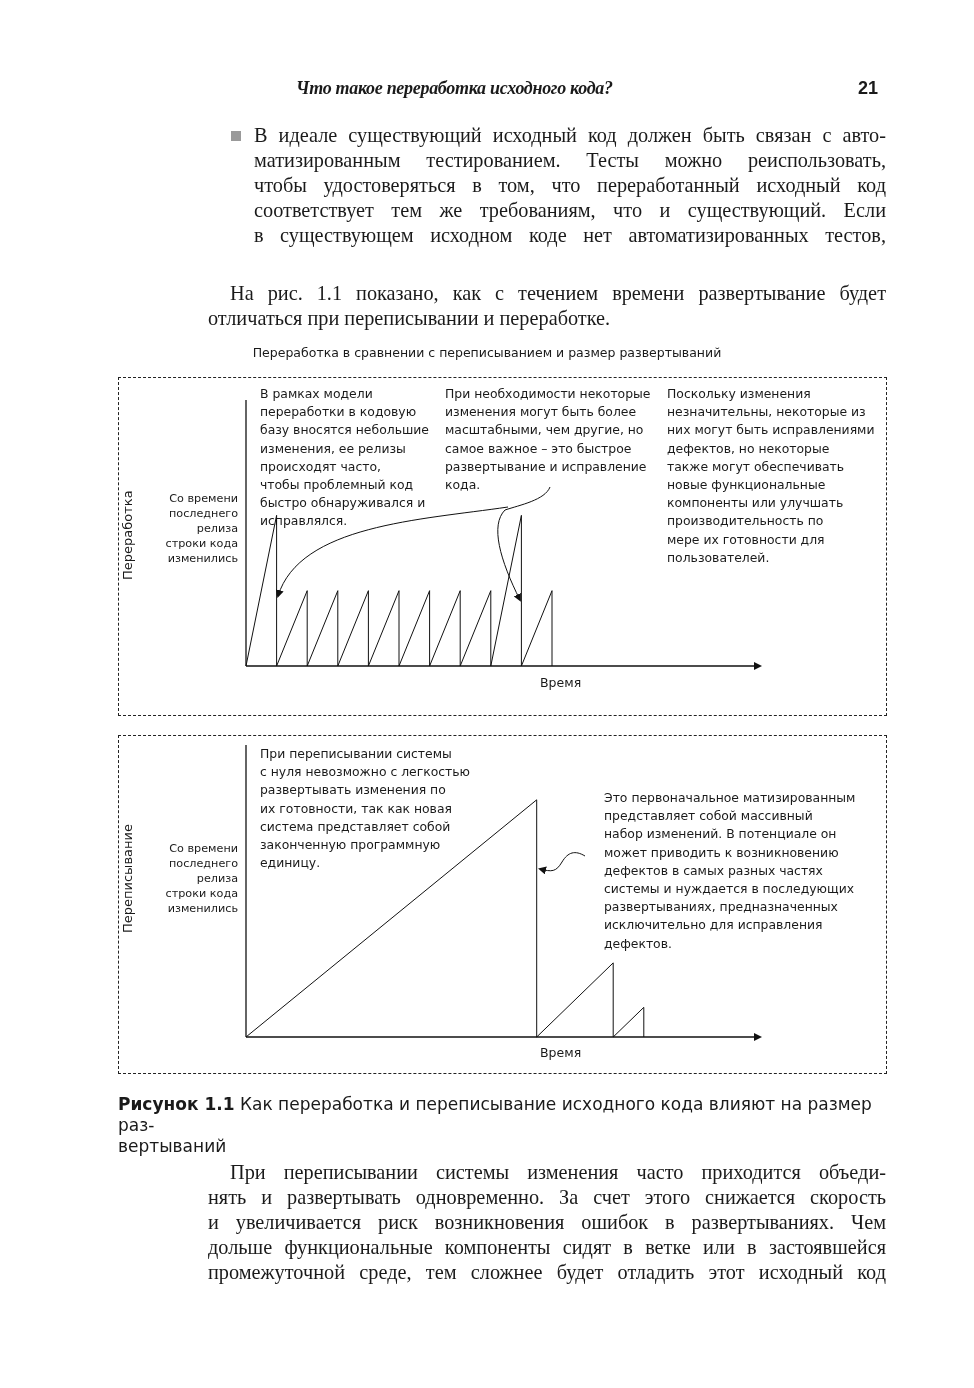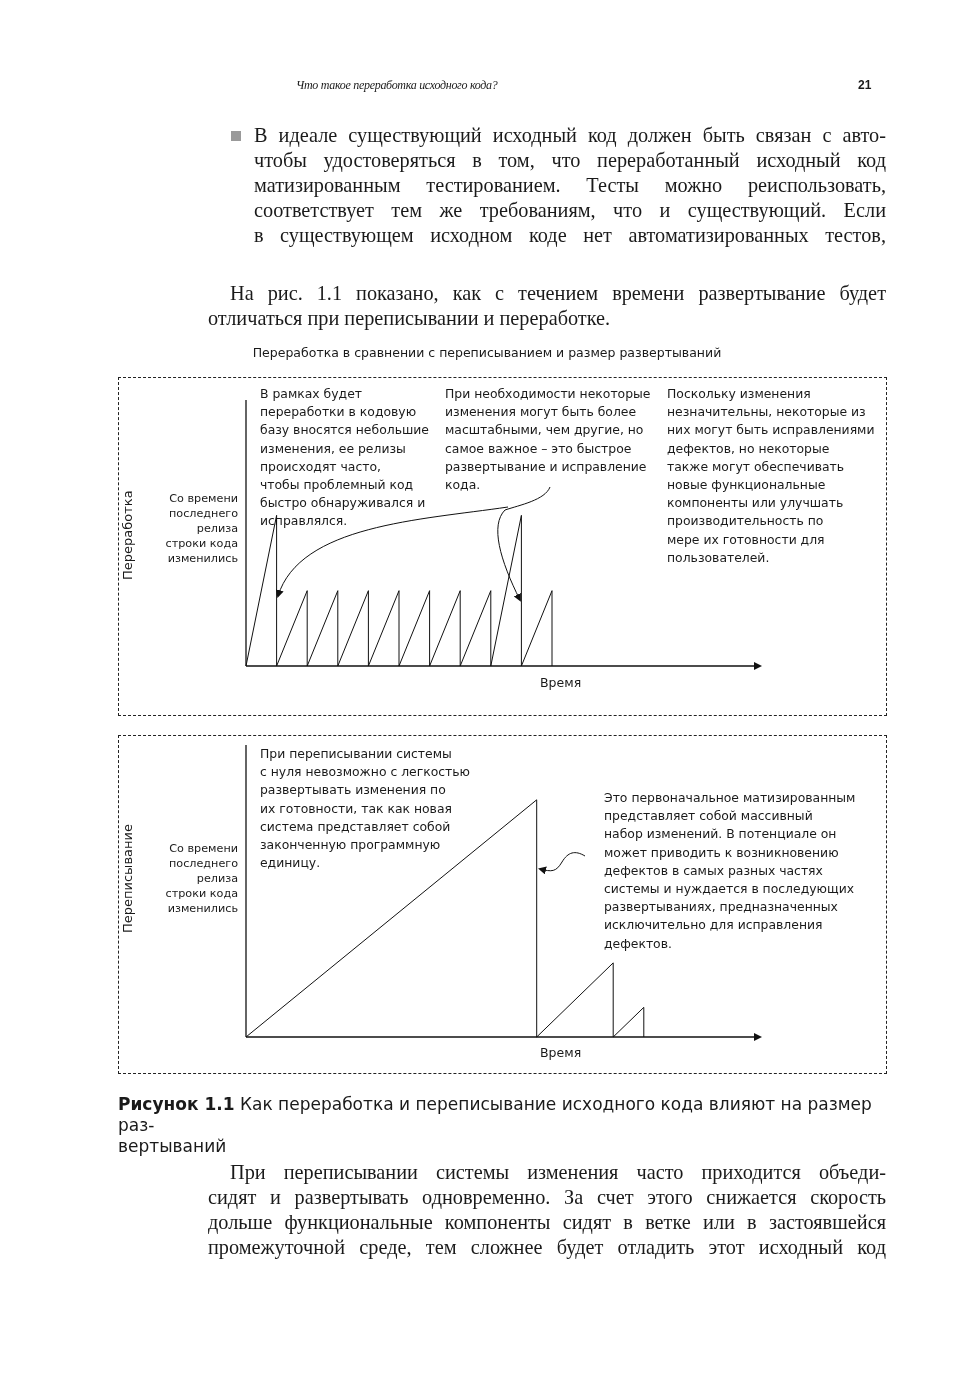--- a/index.html
+++ b/index.html
@@ -1,21 +1,21 @@
 <!DOCTYPE html>
 <html><head>
 <meta charset="utf-8">
 <style>
   html, body { margin:0; padding:0; background:#ffffff; }
   body { width:974px; height:1388px; position:relative; overflow:hidden; color:#1a1a1a; }
   .serif { font-family: "Liberation Serif", "DejaVu Serif", serif; }
   .sans { font-family: "Liberation Sans", "DejaVu Sans", sans-serif; }
   .dv { font-family: "DejaVu Sans", "Liberation Sans", sans-serif; }
-  .header-title { position:absolute; left:296px; top:78px; font-size:12px; font-style:italic; letter-spacing:-0.3px; }
-  .page-num { position:absolute; left:858px; top:78px; font-size:12px; font-weight:bold; }
+  .header-title { position:absolute; left:296px; top:78px; font-size:18px; font-style:italic; letter-spacing:-0.3px;font-weight:bold; }
+  .page-num { position:absolute; left:858px; top:78px; font-size:18px; font-weight:bold; }
   .para { position:absolute; font-size:20.3px; line-height:25px; text-align:justify; }
   .para .line { display:block; white-space:nowrap; text-align-last:justify; }
   .para .line.last { text-align-last:left; }
   .bullet-mark { position:absolute; left:231px; top:131px; width:10px; height:10px; background:#9a9a9a; }
   .fig-title { position:absolute; left:0; width:974px; top:345px; text-align:center; font-size:12.5px; }
   .dashbox { position:absolute; border:1px dashed #222; }
   .vlabel { position:absolute; font-size:13px; transform:rotate(-90deg); transform-origin:left top; white-space:nowrap; }
   .ylab { position:absolute; font-size:11.2px; line-height:15px; text-align:right; width:90px; }
   .note { position:absolute; font-size:12.4px; line-height:18.2px; white-space:nowrap; }
   .note span { display:block; }
@@ -26,22 +26,22 @@
 </style>
 </head>
 <body>
 
 <div class="serif header-title">Что такое переработка исходного кода?</div>
 <div class="sans page-num">21</div>
 
 <div class="bullet-mark"></div>
 <div class="para serif" style="left:254px; top:123px; width:632px;">
   <span class="line">В идеале существующий исходный код должен быть связан с авто-</span>
+  <span class="line">матизированным тестированием. Тесты можно реиспользовать,</span>
   <span class="line">чтобы удостоверяться в том, что переработанный исходный код</span>
-  <span class="line">матизированным тестированием. Тесты можно реиспользовать,</span>
   <span class="line">соответствует тем же требованиям, что и существующий. Если</span>
   <span class="line">в существующем исходном коде нет автоматизированных тестов,</span>
 </div>
 
 <div class="para serif" style="left:208px; top:281px; width:678px;">
   <span class="line" style="padding-left:22px;">На рис. 1.1 показано, как с течением времени развертывание будет</span>
   <span class="line last">отличаться при переписывании и переработке.</span>
 </div>
 
 <div class="fig-title dv">Переработка в сравнении с переписыванием и размер развертываний</div>
@@ -49,21 +49,21 @@
 <div class="dashbox" style="left:118px; top:377px; width:767px; height:337px;"></div>
 <div class="vlabel dv" style="left:120px; top:580px;">Переработка</div>
 <div class="ylab dv" style="left:148px; top:491px;">
   <div>Со времени</div>
   <div>последнего</div>
   <div>релиза</div>
   <div>строки кода</div>
   <div>изменились</div>
 </div>
 <div class="note dv" style="left:260px; top:385px;">
-  <span>В рамках будет</span>
+  <span>В рамках модели</span>
     <span>переработки в кодовую</span>
     <span>базу вносятся небольшие</span>
     <span>изменения, ее релизы</span>
     <span>происходят часто,</span>
     <span>чтобы проблемный код</span>
     <span>быстро обнаруживался и</span>
     <span>исправлялся.</span>
 </div>
 <div class="note dv" style="left:445px; top:385px;">
   <span>При необходимости некоторые</span>
@@ -152,16 +152,17 @@
 </svg>
 
 <div class="caption dv">
   <b>Рисунок 1.1</b>
   <span>Как переработка и переписывание исходного кода влияют на размер раз-</span><br>
   <span>вертываний</span>
 </div>
 
 <div class="para serif" style="left:208px; top:1160px; width:678px;">
   <span class="line" style="padding-left:22px;">При переписывании системы изменения часто приходится объеди-</span>
-  <span class="line">сидят и развертывать одновременно. За счет этого снижается скорость</span>
+  <span class="line">нять и развертывать одновременно. За счет этого снижается скорость</span>
+  <span class="line">и увеличивается риск возникновения ошибок в развертываниях. Чем</span>
   <span class="line">дольше функциональные компоненты сидят в ветке или в застоявшейся</span>
   <span class="line">промежуточной среде, тем сложнее будет отладить этот исходный код</span>
 </div>
 
 </body></html>

